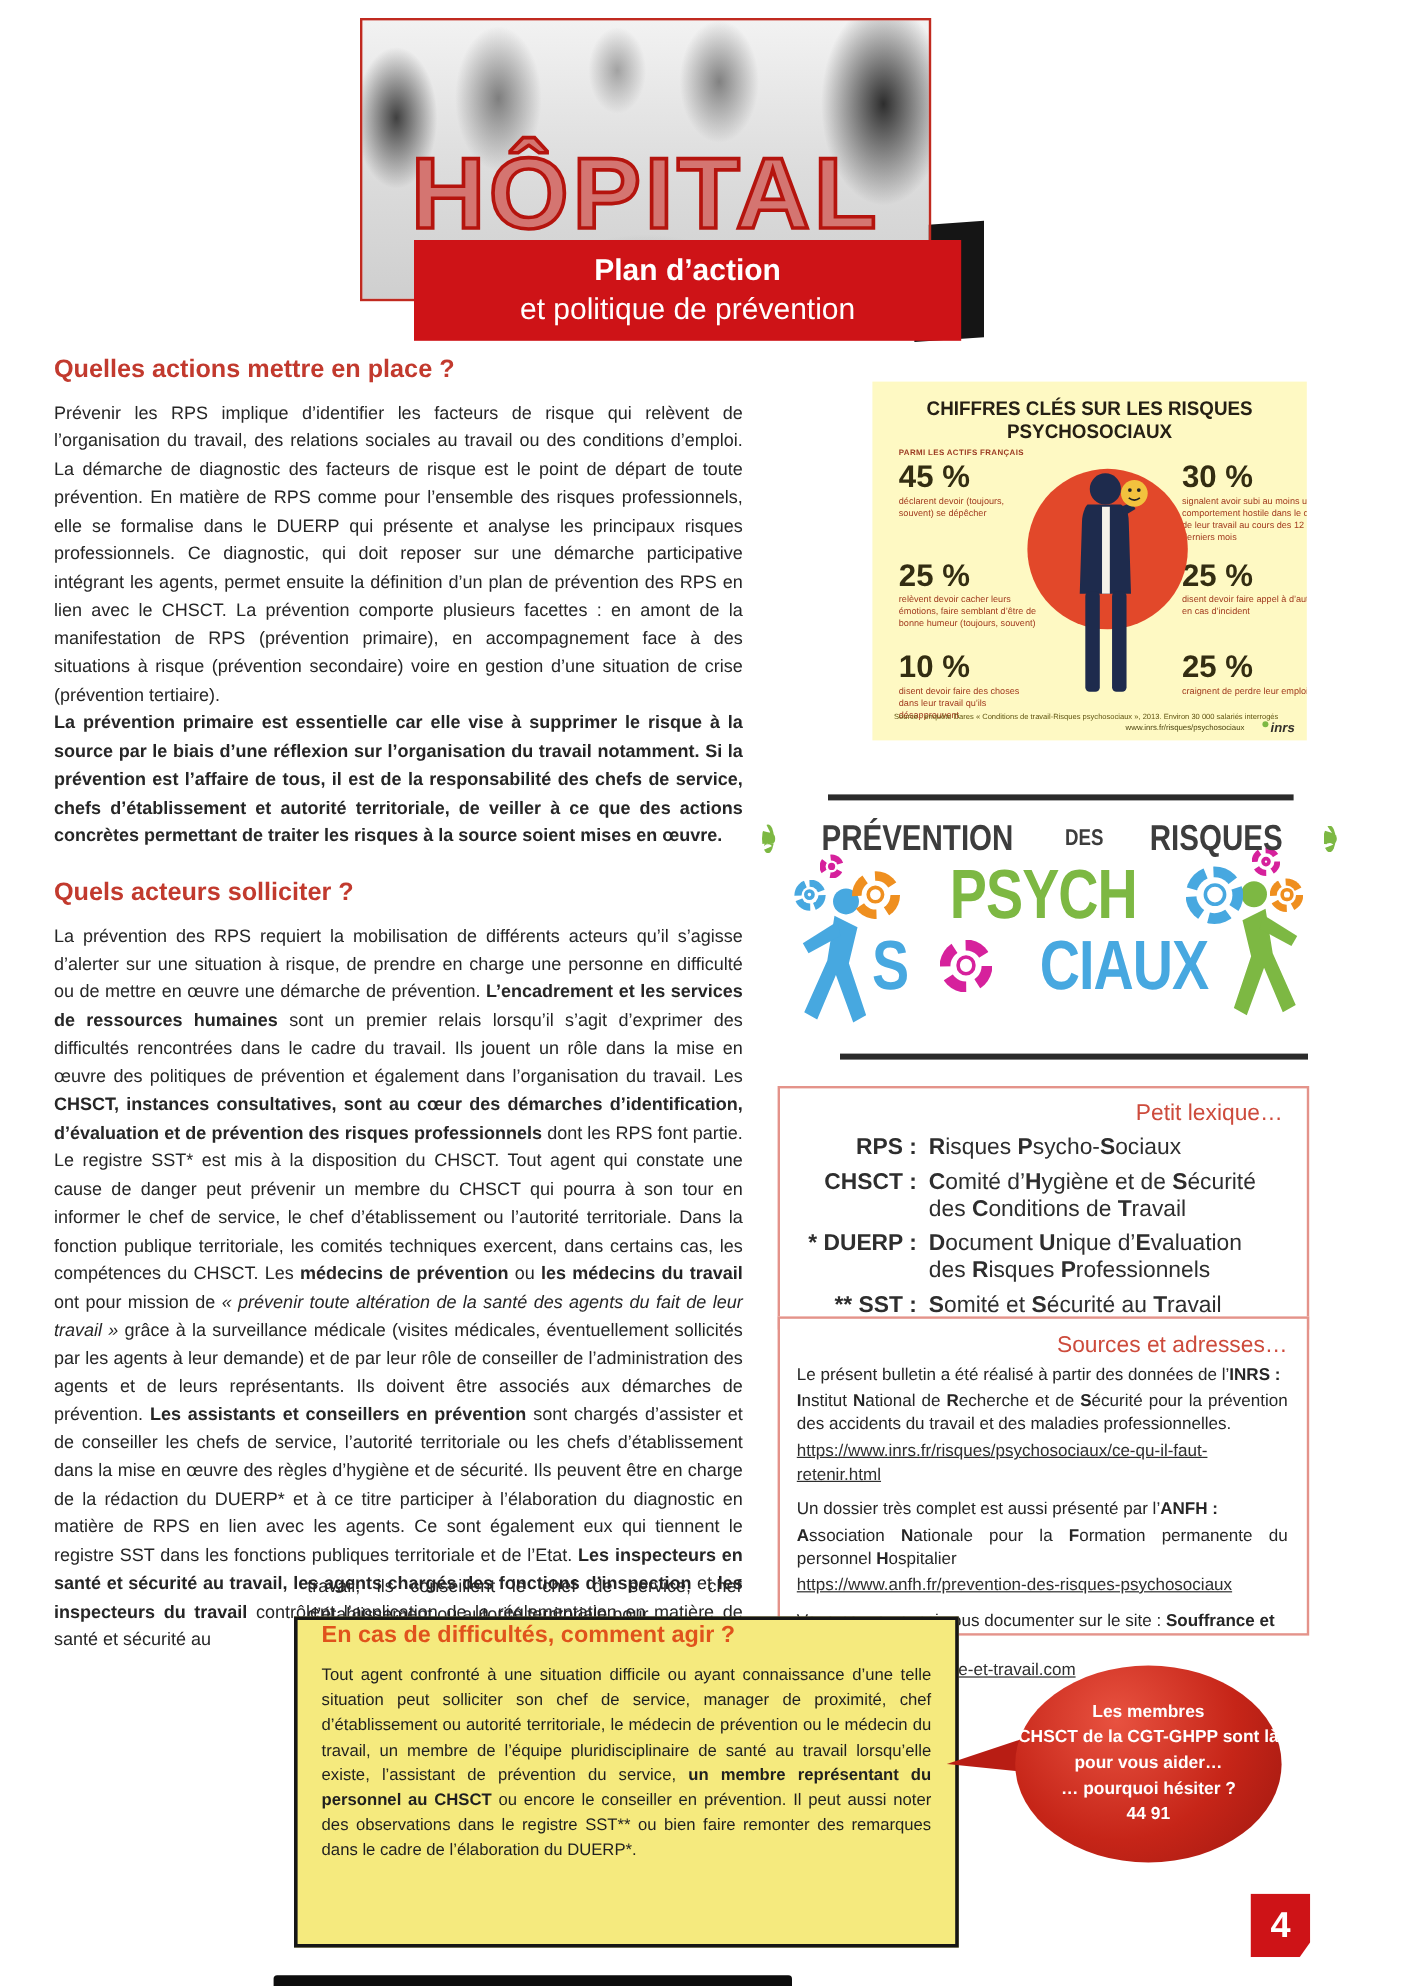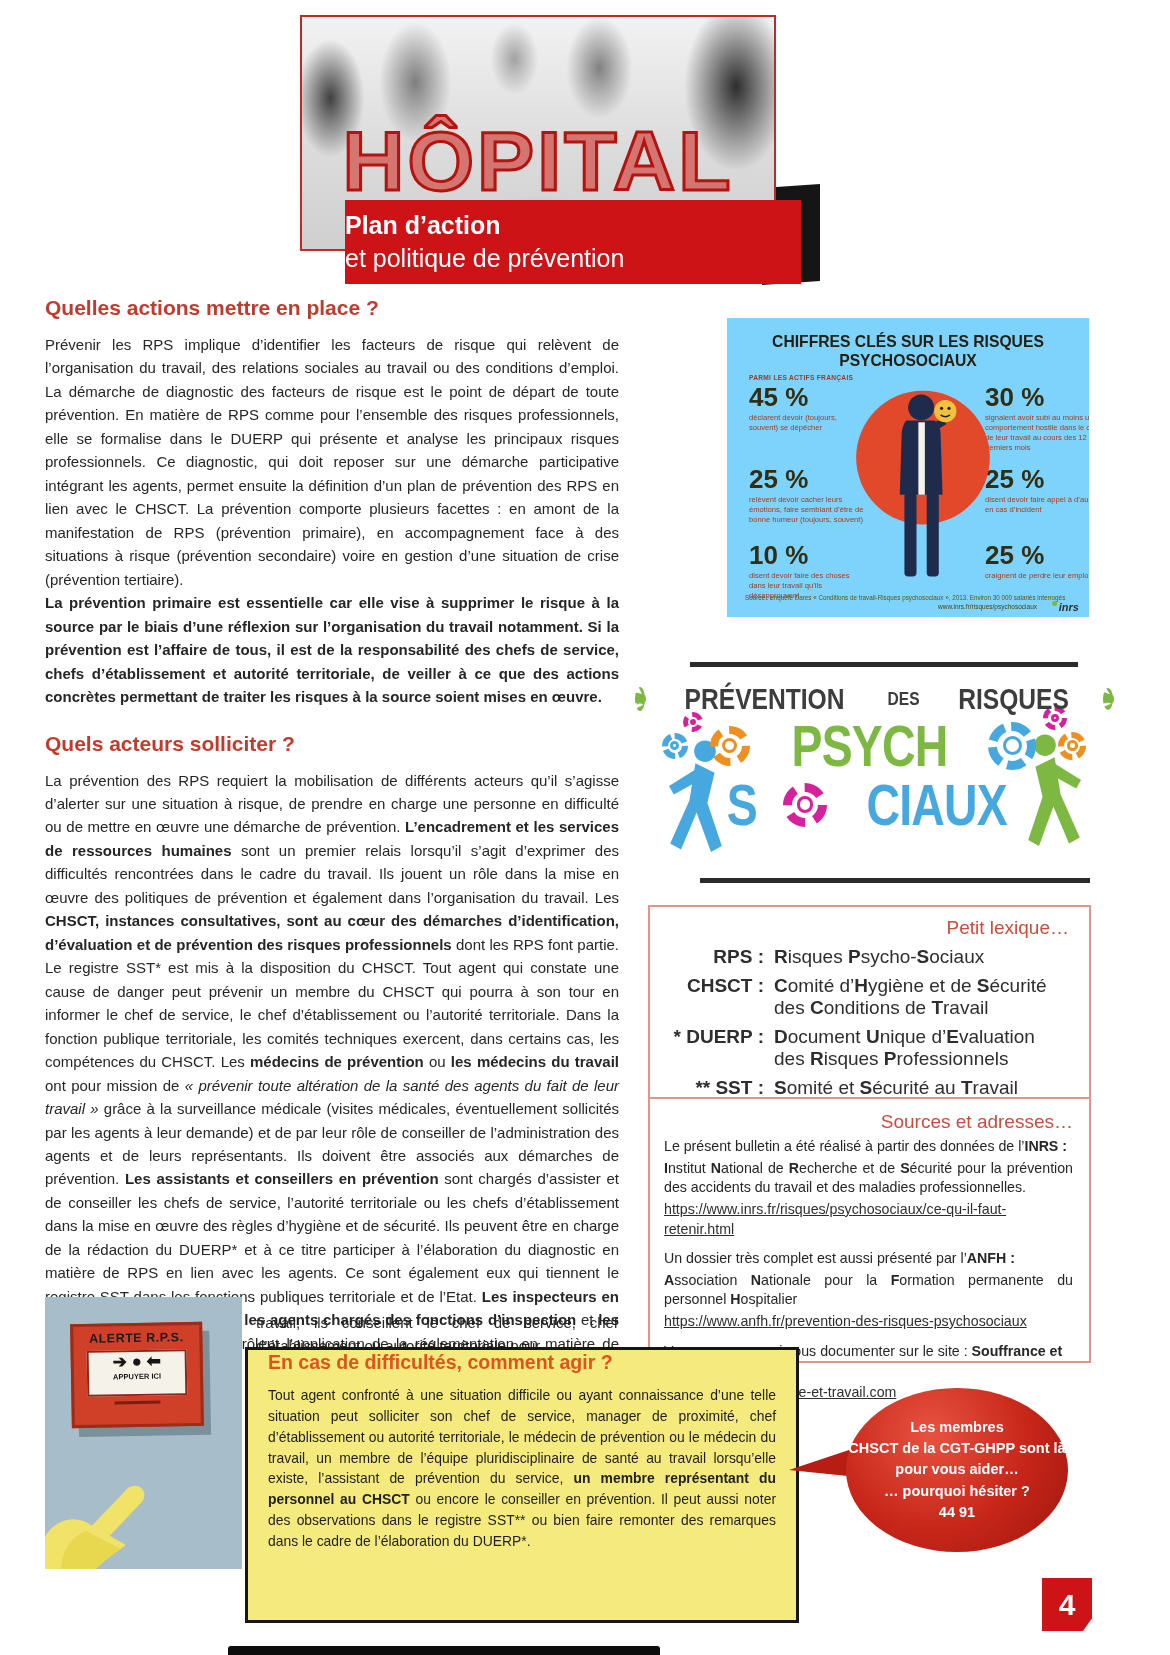--- a/index.html
+++ b/index.html
@@ -16,35 +16,35 @@
       radial-gradient(ellipse 55px 85px at 63% 22%, rgba(60,60,60,.6), transparent 60%),
       radial-gradient(ellipse 80px 130px at 92% 30%, rgba(25,25,25,.9), transparent 65%),
       radial-gradient(ellipse 120px 60px at 50% 95%, rgba(120,120,120,.5), transparent 70%),
       linear-gradient(180deg,#f2f2f2 0%, #dcdcdc 55%, #cfcfcf 100%);
   }
   .hopital-word { position:absolute; left:0; right:0; top:96px; text-align:center;
     font-size:84px; font-weight:bold; letter-spacing:3px;
     color:rgba(255,252,250,0.42); -webkit-text-stroke:3px #b5140e;
     text-shadow:0 0 1px #b5140e; transform:scaleX(1.02); }
   .banner-title { position:absolute; left:345px; top:200px; width:456px; height:84px; background:#ce1317;
-    display:flex; flex-direction:column; justify-content:center; gap:4px; }
+    display:flex; flex-direction:column; justify-content:center; align-items:center; gap:4px; }
   .banner-title .l1 { color:#fff; font-size:25px; font-weight:bold; }
   .banner-title .l2 { color:#fff; font-size:25px; }
 
   
   .leftcol { position:absolute; left:45px; top:296px; width:574px; }
   .h-red { color:#c23a2e; font-size:21px; font-weight:bold; margin-bottom:13px; }
   .h-red2 { margin-top:23px; }
   .body-p { font-size:15px; line-height:1.565; text-align:justify; color:#262626; }
   .bold-p { font-weight:bold; }
   .rt-b { font-weight:bold; } .rt-i { font-style:italic; }
   .para-tail { position:absolute; left:256px; top:1311px; width:362px; font-size:15px; line-height:1.565; text-align:justify; }
 
   
-  .infographic { position:absolute; left:727px; top:318px; width:362px; height:299px; background:#7dd3fc; overflow:hidden; }
+  .infographic { position:absolute; left:727px; top:318px; width:362px; height:299px; background:#fef9c3; overflow:hidden; }
   .ig-title { position:absolute; left:0; right:0; top:14px; text-align:center; font-size:16.5px; font-weight:800; color:#262014; transform:scaleX(0.95); }
   .ig-sub { position:absolute; left:22px; top:56px; font-size:6.6px; font-weight:bold; color:#9c3a23; letter-spacing:.3px; }
   .ig-stat { position:absolute; width:118px; }
   .ig-pct { font-size:26px; font-weight:800; color:#332d12; line-height:1; }
   .ig-lbl { font-size:7.6px; color:#a23c20; line-height:1.3; margin-top:3px; }
   .ig-l1 { left:22px; top:66px; } .ig-l2 { left:22px; top:148px; } .ig-l3 { left:22px; top:224px; }
   .ig-r1 { left:258px; top:66px; width:122px; } .ig-r2 { left:258px; top:148px; } .ig-r3 { left:258px; top:224px; }
   .ig-man { position:absolute; left:120px; top:56px; }
   .ig-source { position:absolute; left:18px; bottom:16px; font-size:6.3px; color:#5f5410; }
   .ig-site { position:absolute; right:52px; bottom:7px; font-size:6.5px; color:#4a420e; }
@@ -245,35 +245,20 @@
     <div class="src-line"><span>Le présent bulletin a été réalisé à partir des données de l’</span><span class="rt-b">INRS :</span></div>
     <div class="src-line" style="text-align:justify;"><span class="rt-b">I</span><span>nstitut </span><span class="rt-b">N</span><span>ational de </span><span class="rt-b">R</span><span>echerche et de </span><span class="rt-b">S</span><span>écurité pour la prévention des accidents du travail et des maladies professionnelles.</span></div>
     <a class="src-link">https://www.inrs.fr/risques/psychosociaux/ce-qu-il-faut-retenir.html</a>
     <div class="src-line src-gap"><span>Un dossier très complet est aussi présenté par l’</span><span class="rt-b">ANFH :</span></div>
     <div class="src-line" style="text-align:justify;"><span class="rt-b">A</span><span>ssociation </span><span class="rt-b">N</span><span>ationale pour la </span><span class="rt-b">F</span><span>ormation permanente du personnel </span><span class="rt-b">H</span><span>ospitalier</span></div>
     <a class="src-link">https://www.anfh.fr/prevention-des-risques-psychosociaux</a>
     <div class="src-line src-gap"><span>Vous pouvez aussi vous documenter sur le site : </span><span class="rt-b">Souffrance et Travail</span></div>
     <a class="src-link">https://www.souffrance-et-travail.com</a>
   </div>
 
-  <div class="alert-img">
-    <div class="alarm-box">
-      <div class="alarm-label">ALERTE R.P.S.</div>
-      <div class="alarm-panel">
-        <div class="alarm-arrows">➔ ● ⬅</div>
-        <div class="alarm-press">APPUYER ICI</div>
-      </div>
-      <div class="alarm-lines"></div>
-    </div>
-    <svg class="hand" viewBox="0 0 150 160">
-      <path d="M20 160 C5 130 8 105 30 95 C40 90 52 92 60 98 L95 118 C70 135 55 150 50 160 Z" fill="#f1e268"></path>
-      <path d="M52 108 L96 62 C101 57 109 58 112 63 C115 68 113 74 108 78 L70 118 Z" fill="#f1e268"></path>
-      <path d="M30 160 C28 130 35 112 55 104 L90 122 C68 136 58 148 55 160 Z" fill="#e8d84f"></path>
-    </svg>
-  </div>
 
   <div class="diff-box">
     <div class="diff-h">En cas de difficultés, comment agir ?</div>
     <p class="diff-p"><span>Tout agent confronté à une situation difficile ou ayant connaissance d’une telle situation peut solliciter son chef de service, manager de proximité, chef d’établissement ou autorité territoriale, le médecin de prévention ou le médecin du travail, un membre de l’équipe pluridisciplinaire de santé au travail lorsqu’elle existe, l’assistant de prévention du service, </span><span class="rt-b">un membre représentant du personnel au CHSCT</span><span> ou encore le conseiller en prévention. Il peut aussi noter des observations dans le registre SST** ou bien faire remonter des remarques dans le cadre de l’élaboration du DUERP*.</span></p>
   </div>
 
   <svg class="bubble-tail" width="80" height="60">
     <polygon points="78,8 0,34 78,42" fill="#b81d14"></polygon>
   </svg>
   <div class="bubble">

